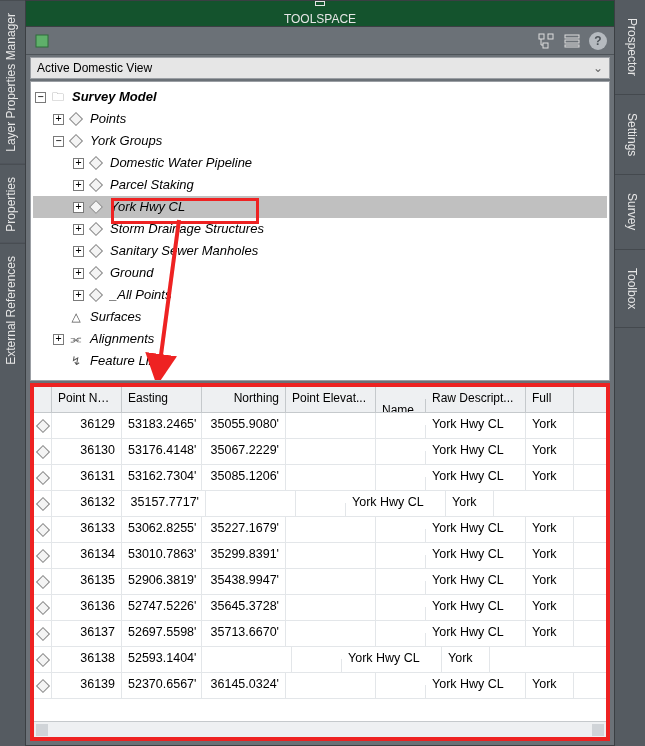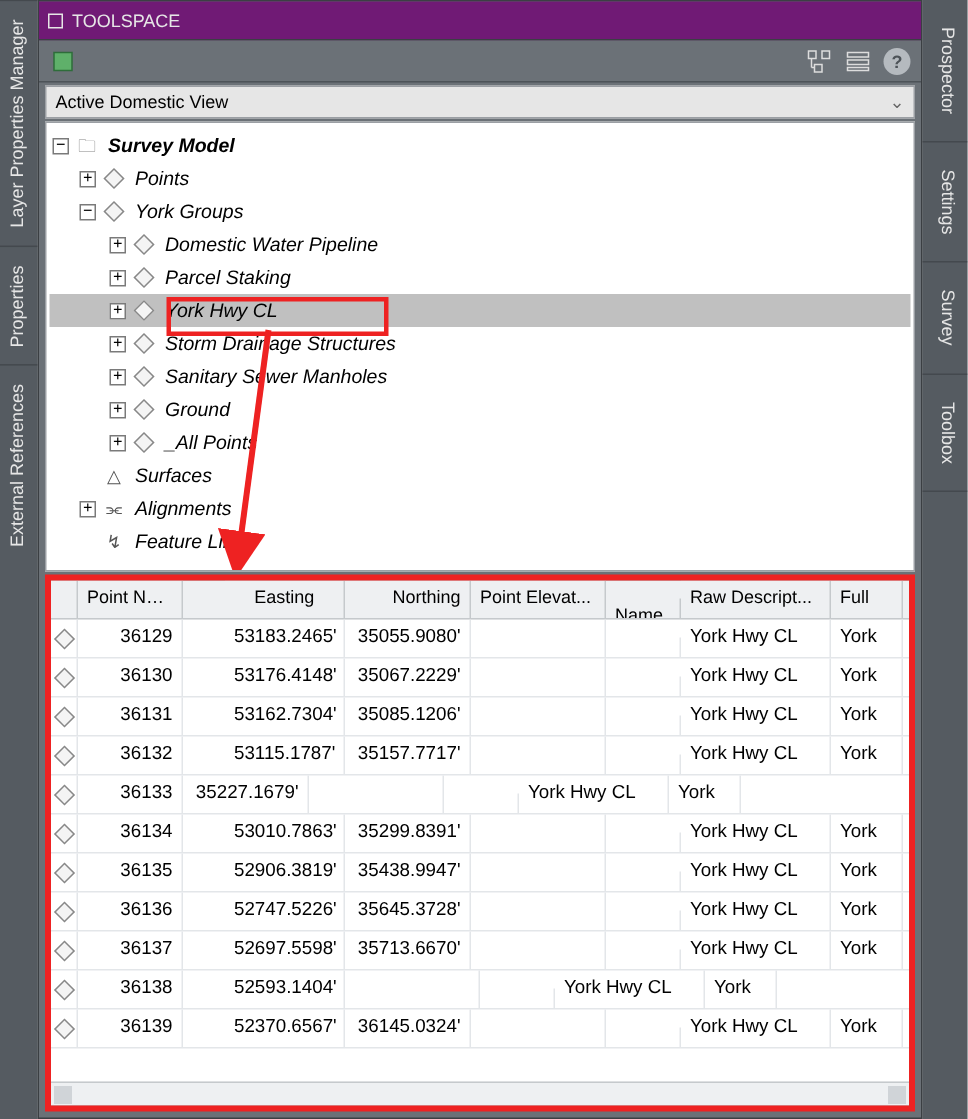--- a/index.html
+++ b/index.html
@@ -53,28 +53,29 @@
   .main {
     position: absolute;
     left: 25px; right: 30px; top: 0; bottom: 0;
     background: #6b7177;
     display: flex;
     flex-direction: column;
     border: 1px solid #3b3f43;
   }
   .titlebar {
     height: 26px;
-    background: #701a75;
+    background: #14532d;
     color: #e6e6e6;
     display: flex;
     align-items: center;
     padding: 0 6px;
     border-bottom: 1px solid #3b3f43;
     gap: 6px;
     font-size: 12px;
+    flex-direction: column;
   }
   .titlebar .sq {
     width: 10px; height: 10px;
     border: 1px solid #e6e6e6;
     display: inline-block;
   }
   .toolbar {
     height: 28px;
     background: #6b7177;
     display: flex;
@@ -214,21 +215,21 @@
     overflow: hidden;
     white-space: nowrap;
   }
   .grow .gicon {
     width: 18px; flex: 0 0 18px;
     display: flex; align-items: center; justify-content: center;
     color: #888;
     border-right: 1px solid #e3e6e9;
   }
   .c-num { width: 70px; flex: 0 0 70px; text-align: right; }
-  .c-east { width: 80px; flex: 0 0 80px; text-align: center; margin-left: 28px; }
+  .c-east { width: 80px; flex: 0 0 80px; text-align: left; }
   .c-north { width: 84px; flex: 0 0 84px; text-align: right; }
   .c-elev { width: 90px; flex: 0 0 90px; }
   .c-name { width: 50px; flex: 0 0 50px; margin-top: 12px; }
   .c-raw { width: 100px; flex: 0 0 100px; }
   .c-full { width: 48px; flex: 0 0 48px; }
   .hscroll {
     height: 16px;
     background: #eef0f2;
     border-top: 1px solid #c5c9cc;
     position: relative;
@@ -466,32 +467,32 @@
             <div class="gcell c-elev"></div>
             <div class="gcell c-name"></div>
             <div class="gcell c-raw">York Hwy CL</div>
             <div class="gcell c-full">York</div>
           </div>
           <div class="grow">
             <div class="gicon">
               <span class="diamond"></span>
             </div>
             <div class="gcell c-num">36132</div>
-            <div class="gcell c-east">53115.1787'</div>
             <div class="gcell c-north">35157.7717'</div>
             <div class="gcell c-elev"></div>
             <div class="gcell c-name"></div>
             <div class="gcell c-raw">York Hwy CL</div>
             <div class="gcell c-full">York</div>
           </div>
           <div class="grow">
             <div class="gicon">
               <span class="diamond"></span>
             </div>
             <div class="gcell c-num">36133</div>
+            <div class="gcell c-east">53062.8255'</div>
             <div class="gcell c-north">35227.1679'</div>
             <div class="gcell c-elev"></div>
             <div class="gcell c-name"></div>
             <div class="gcell c-raw">York Hwy CL</div>
             <div class="gcell c-full">York</div>
           </div>
           <div class="grow">
             <div class="gicon">
               <span class="diamond"></span>
             </div>

